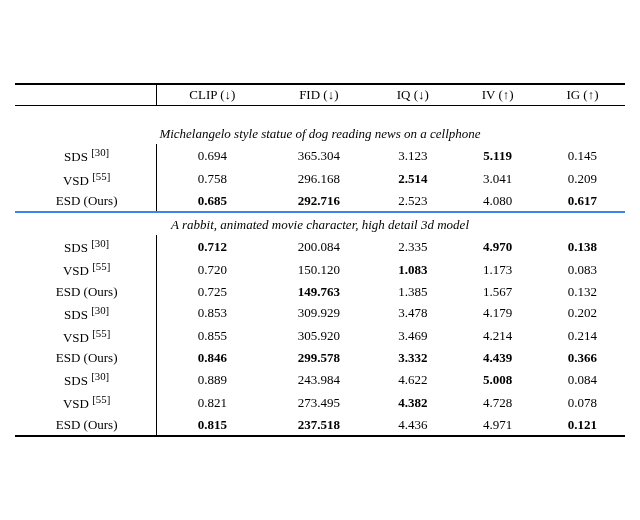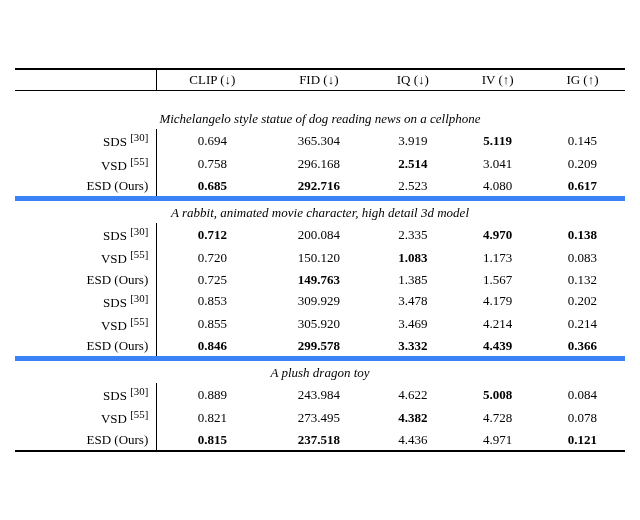--- a/index.html
+++ b/index.html
@@ -28,27 +28,27 @@
       vertical-align: middle;
       white-space: nowrap;
     }
     th {
       border-top: 2px solid #000;
       border-bottom: 1px solid #000;
       font-weight: normal;
       font-style: normal;
     }
     td.row-label {
-      text-align: right;
+      text-align: center;
       padding-left: 10px;
     }
     .section-header td {
       text-align: center;
       font-style: italic;
-      border-top: 5px solid #3b82f6;
+      border-top: 2px solid #3b82f6;
       padding-top: 4px;
       padding-bottom: 2px;
     }
     .section-header-first td {
       text-align: center;
       font-style: italic;
       padding-top: 20px;
       padding-bottom: 2px;
     }
     .last-row td {
@@ -80,21 +80,21 @@
       </tr>
     </thead>
     <tbody id="table-body">
     <tr class="section-header-first">
           <td colspan="6">Michelangelo style statue of dog reading news on a cellphone</td>
         </tr>
         <tr>
           <td class="row-label left-col">SDS <sup>[30]</sup></td>
           <td>0.694</td>
           <td>365.304</td>
-          <td>3.919</td>
+          <td>3.123</td>
           <td><b>5.119</b></td>
           <td>0.145</td>
         </tr>
         <tr>
           <td class="row-label left-col">VSD <sup>[55]</sup></td>
           <td>0.758</td>
           <td>296.168</td>
           <td><b>2.514</b></td>
           <td>3.041</td>
           <td>0.209</td>
@@ -151,23 +151,20 @@
           <td>0.214</td>
         </tr>
         <tr>
           <td class="row-label left-col">ESD (Ours)</td>
           <td><b>0.846</b></td>
           <td><b>299.578</b></td>
           <td><b>3.332</b></td>
           <td><b>4.439</b></td>
           <td><b>0.366</b></td>
         </tr>
-        <tr class="section-header">
-          <td colspan="6">A plush dragon toy</td>
-        </tr>
         <tr>
           <td class="row-label left-col">SDS <sup>[30]</sup></td>
           <td>0.889</td>
           <td>243.984</td>
           <td>4.622</td>
           <td><b>5.008</b></td>
           <td>0.084</td>
         </tr>
         <tr>
           <td class="row-label left-col">VSD <sup>[55]</sup></td>

